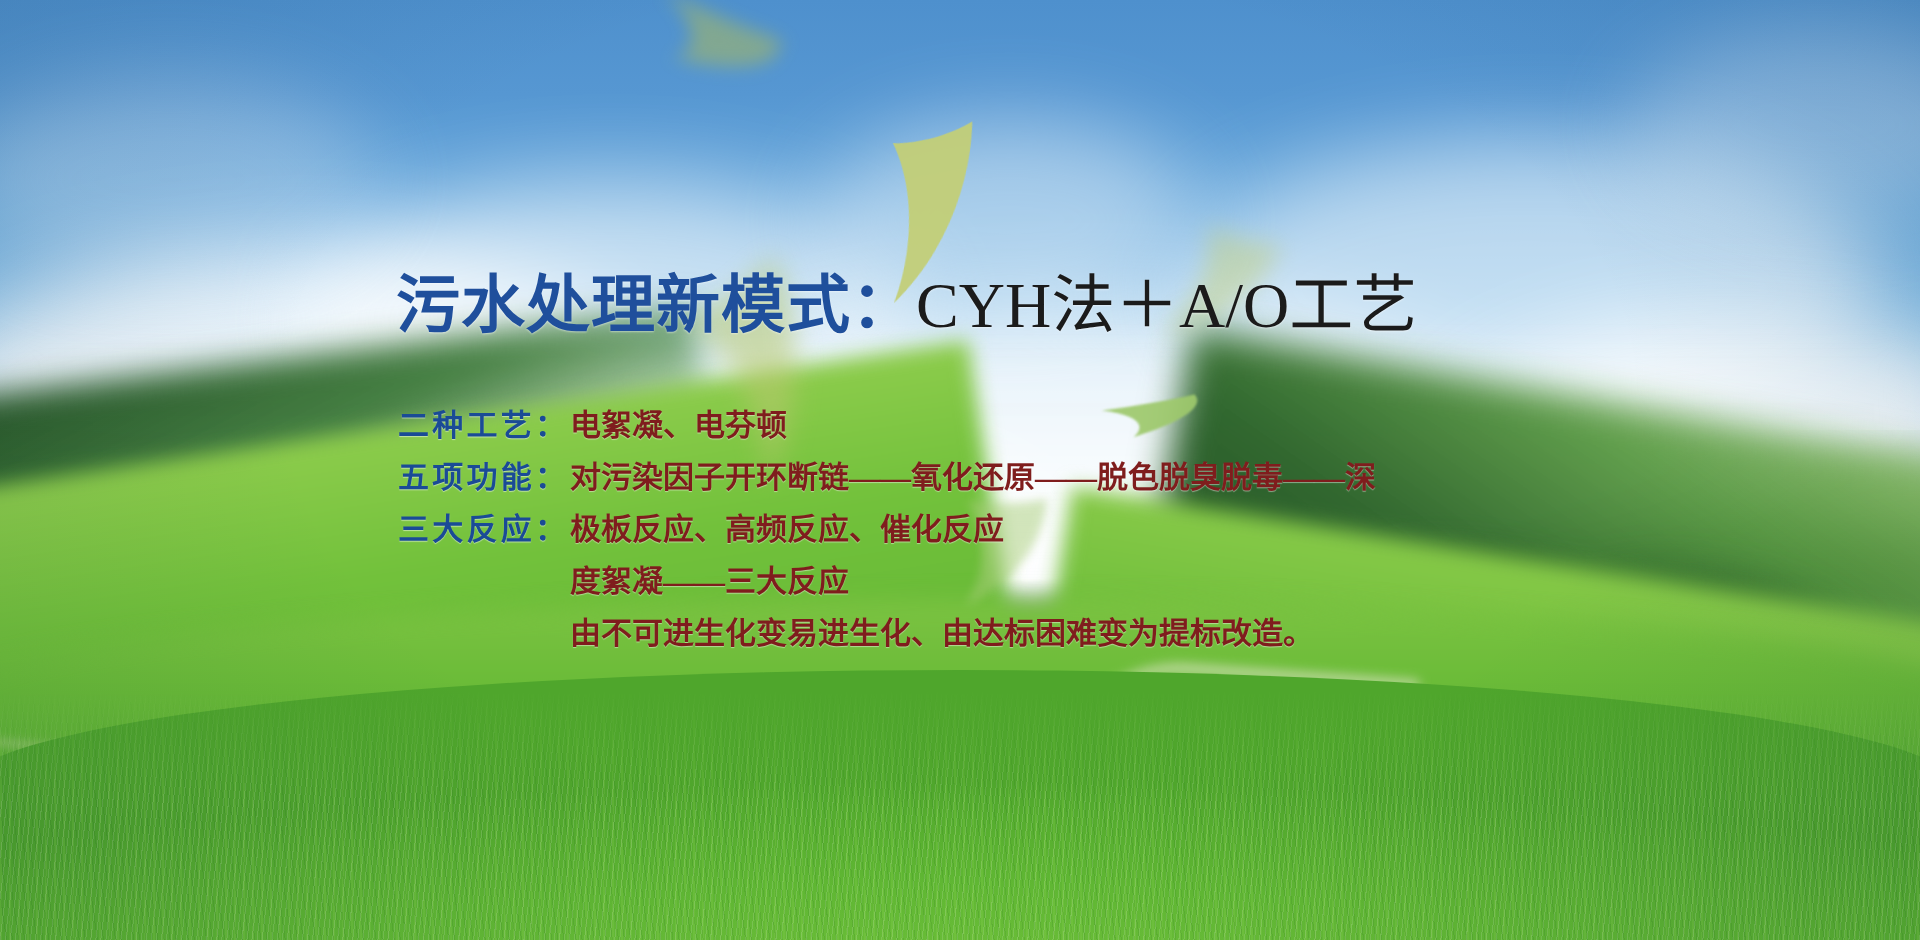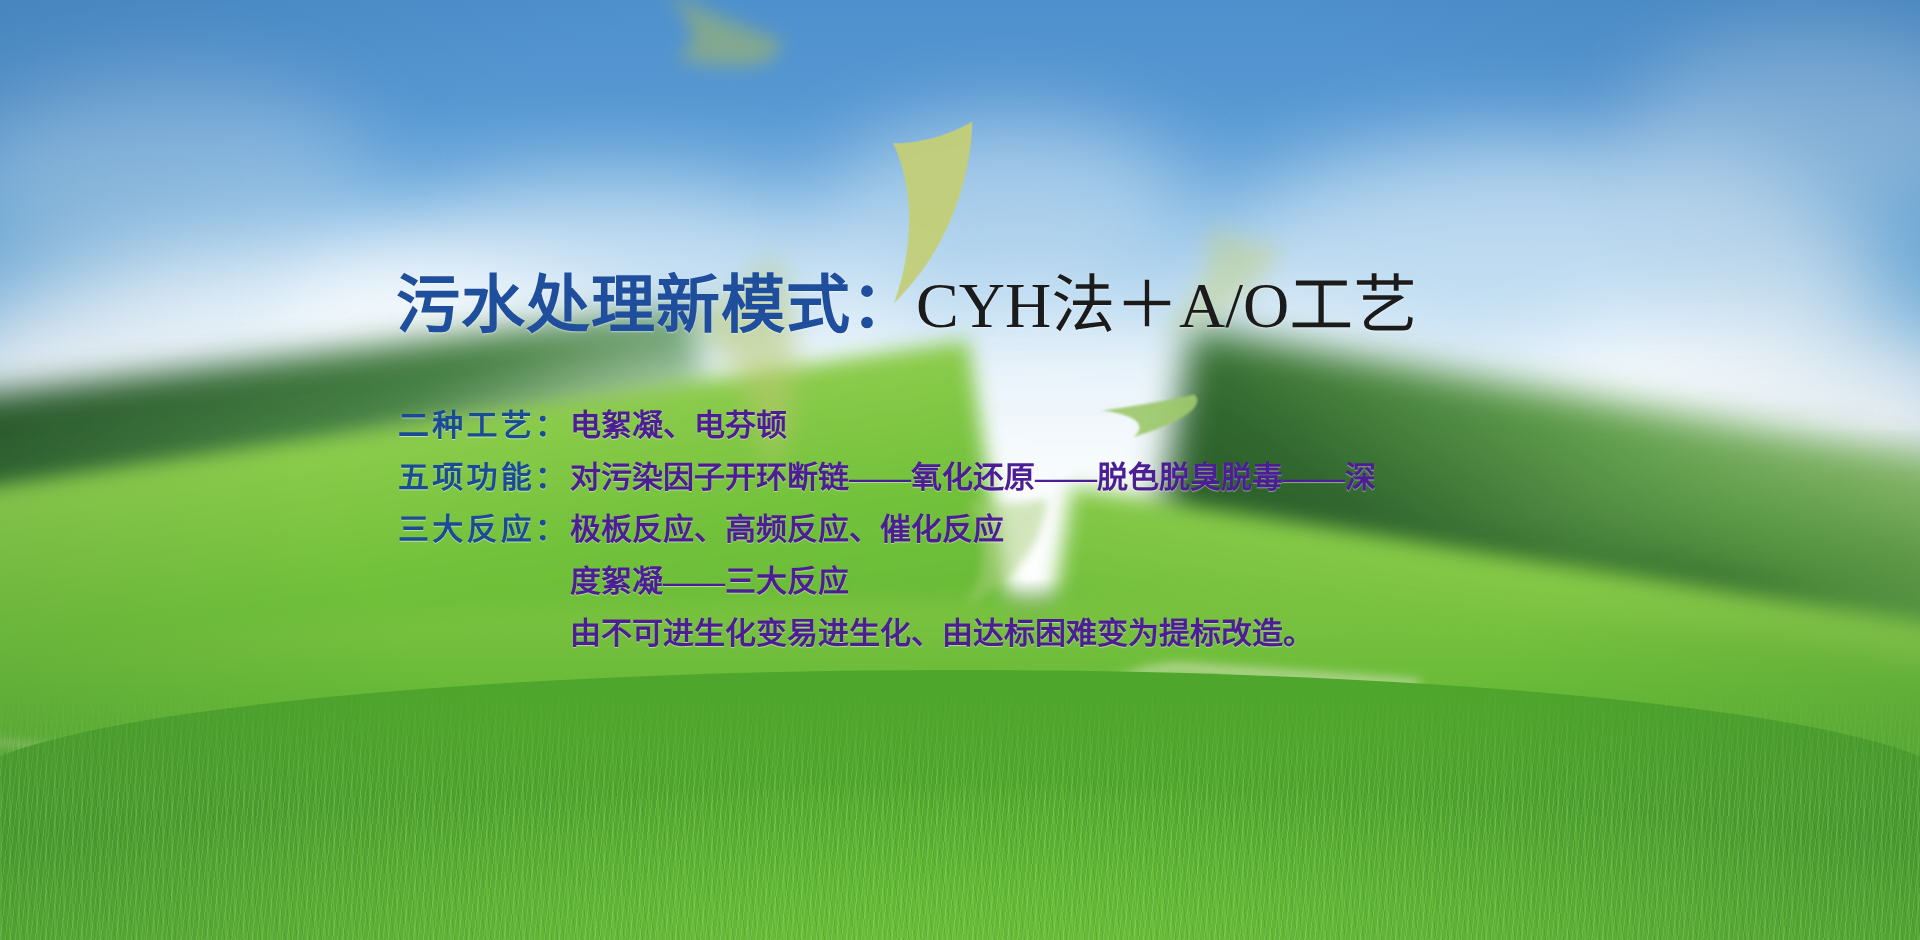--- a/index.html
+++ b/index.html
@@ -226,21 +226,21 @@
   .row { display: flex; align-items: baseline; }
   .row .lbl {
     width: 168px;
     flex: 0 0 168px;
     color: #1a4b96;
     text-align: justify;
     text-align-last: justify;
     text-shadow: 0 1px 1px rgba(255,255,255,.5);
   }
   .row .val {
-    color: #4c1d95;
+    color: #7f1d1d;
     padding-left: 4px;
     text-shadow: 0 1px 1px rgba(255,255,255,.45);
   }
   .row.cont .lbl { visibility: hidden; }
 </style>
 </head>
 <body>
 
 <div class="stage">
 

